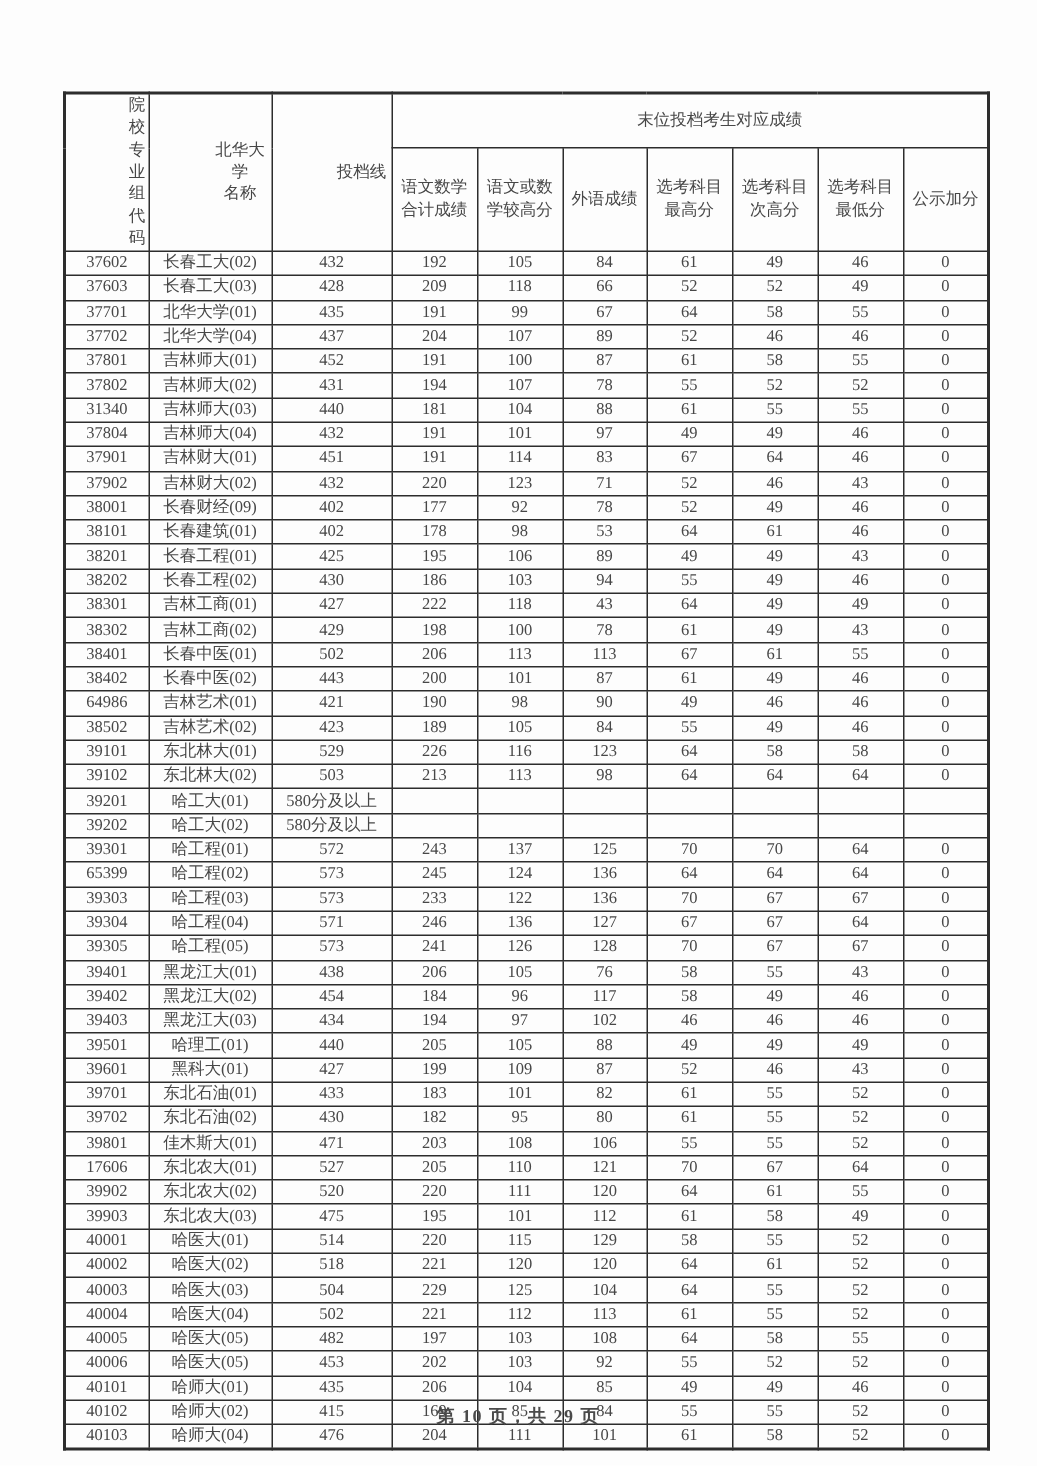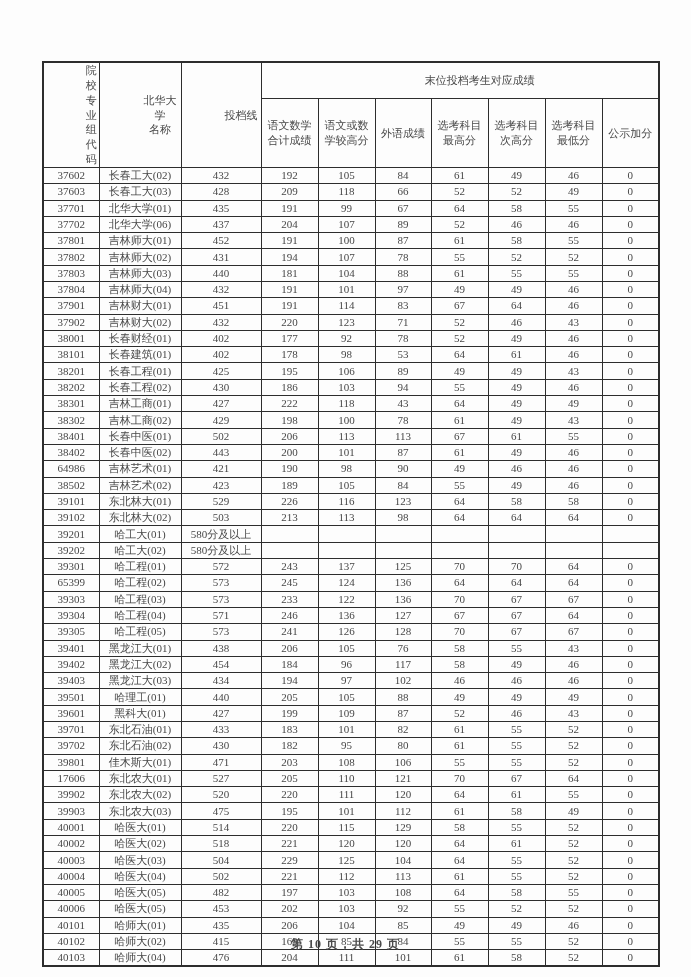--- a/index.html
+++ b/index.html
@@ -124,21 +124,21 @@
           <td>191</td>
           <td>99</td>
           <td>67</td>
           <td>64</td>
           <td>58</td>
           <td>55</td>
           <td>0</td>
         </tr>
         <tr>
           <td>37702</td>
-          <td>北华大学(06)</td>
+          <td>北华大学(04)</td>
           <td>437</td>
           <td>204</td>
           <td>107</td>
           <td>89</td>
           <td>52</td>
           <td>46</td>
           <td>46</td>
           <td>0</td>
         </tr>
         <tr>
@@ -159,21 +159,21 @@
           <td>431</td>
           <td>194</td>
           <td>107</td>
           <td>78</td>
           <td>55</td>
           <td>52</td>
           <td>52</td>
           <td>0</td>
         </tr>
         <tr>
-          <td>37803</td>
+          <td>31340</td>
           <td>吉林师大(03)</td>
           <td>440</td>
           <td>181</td>
           <td>104</td>
           <td>88</td>
           <td>61</td>
           <td>55</td>
           <td>55</td>
           <td>0</td>
         </tr>
@@ -208,21 +208,21 @@
           <td>220</td>
           <td>123</td>
           <td>71</td>
           <td>52</td>
           <td>46</td>
           <td>43</td>
           <td>0</td>
         </tr>
         <tr>
           <td>38001</td>
-          <td>长春财经(01)</td>
+          <td>长春财经(09)</td>
           <td>402</td>
           <td>177</td>
           <td>92</td>
           <td>78</td>
           <td>52</td>
           <td>49</td>
           <td>46</td>
           <td>0</td>
         </tr>
         <tr>

